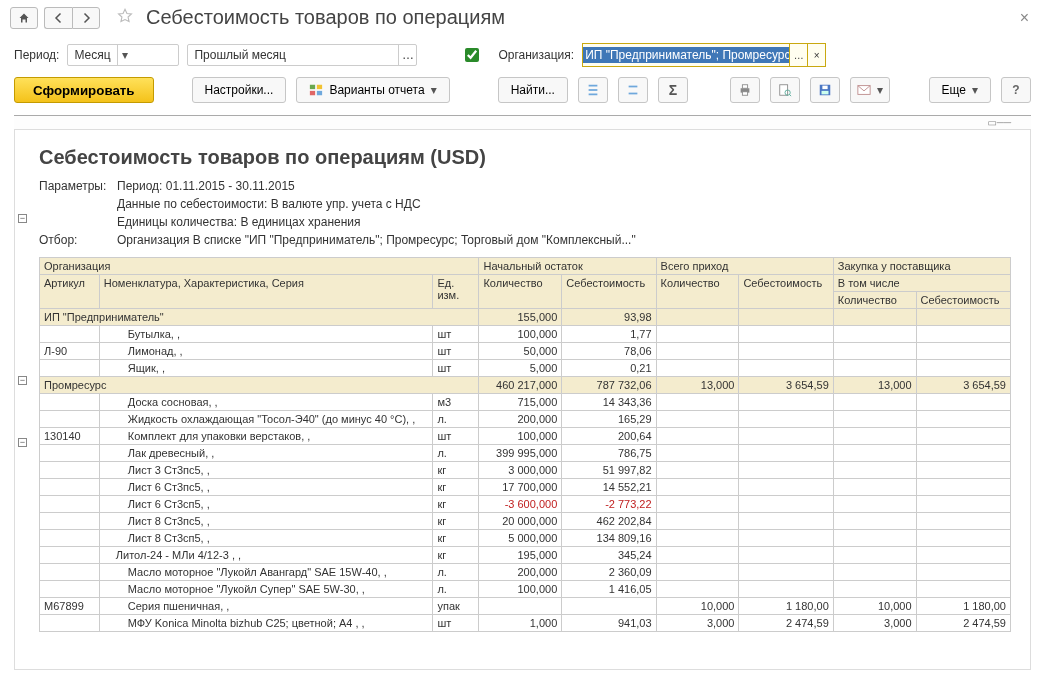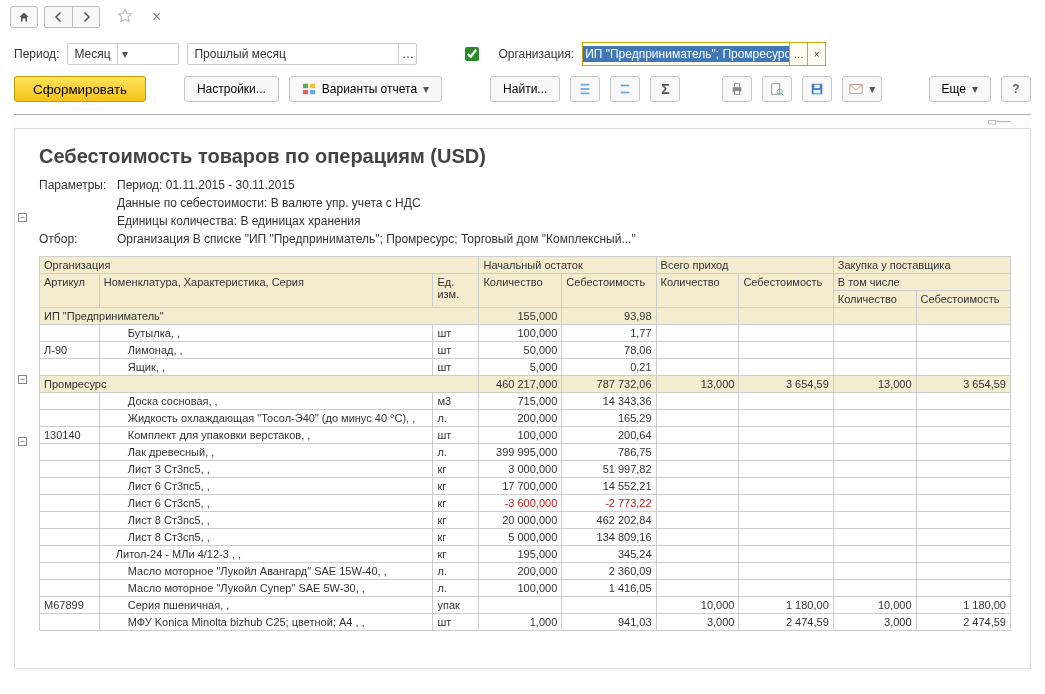--- a/index.html
+++ b/index.html
@@ -87,21 +87,21 @@
     display: flex;
     align-items: center;
     padding: 0 14px 12px 14px;
     gap: 10px;
   }
   .btn-prime {
     background: linear-gradient(#ffe15a,#f4c21a);
     border: 1px solid #c49b00;
     border-radius: 3px;
     padding: 4px 18px;
-    font-weight: normal;
+    font-weight: bold;
     cursor: pointer;
     height: 26px;
   }
   .btn {
     background: #f8f8f8;
     border: 1px solid #c6c6c6;
     border-radius: 3px;
     padding: 11px 12px;
     cursor: pointer;
     height: 26px;
@@ -191,20 +191,21 @@
       <svg viewBox="0 0 16 16">
           <path d="M6 2 L12 8 L6 14" stroke="#555" stroke-width="2" fill="none"></path>
         </svg>
     </div>
   </div>
   <span class="star-icon">
     <svg width="18" height="18" viewBox="0 0 24 24">
         <path d="M12 3l2.6 5.6 6 .6-4.5 4.2 1.3 6L12 16.8 6.6 19.4l1.3-6L3.4 9.2l6-.6L12 3z" fill="none" stroke="#bbb" stroke-width="1.5"></path>
       </svg>
   </span>
+  <span class="page-title">Себестоимость товаров по операциям</span>
   <span class="close-x">×</span>
 </div>
 
 <div class="period-row">
   <span class="lbl">Период:</span>
   <div class="combo period-month">
     <span>Месяц</span>
     <div class="dd">▾</div>
   </div>
   <div class="combo period-value">

